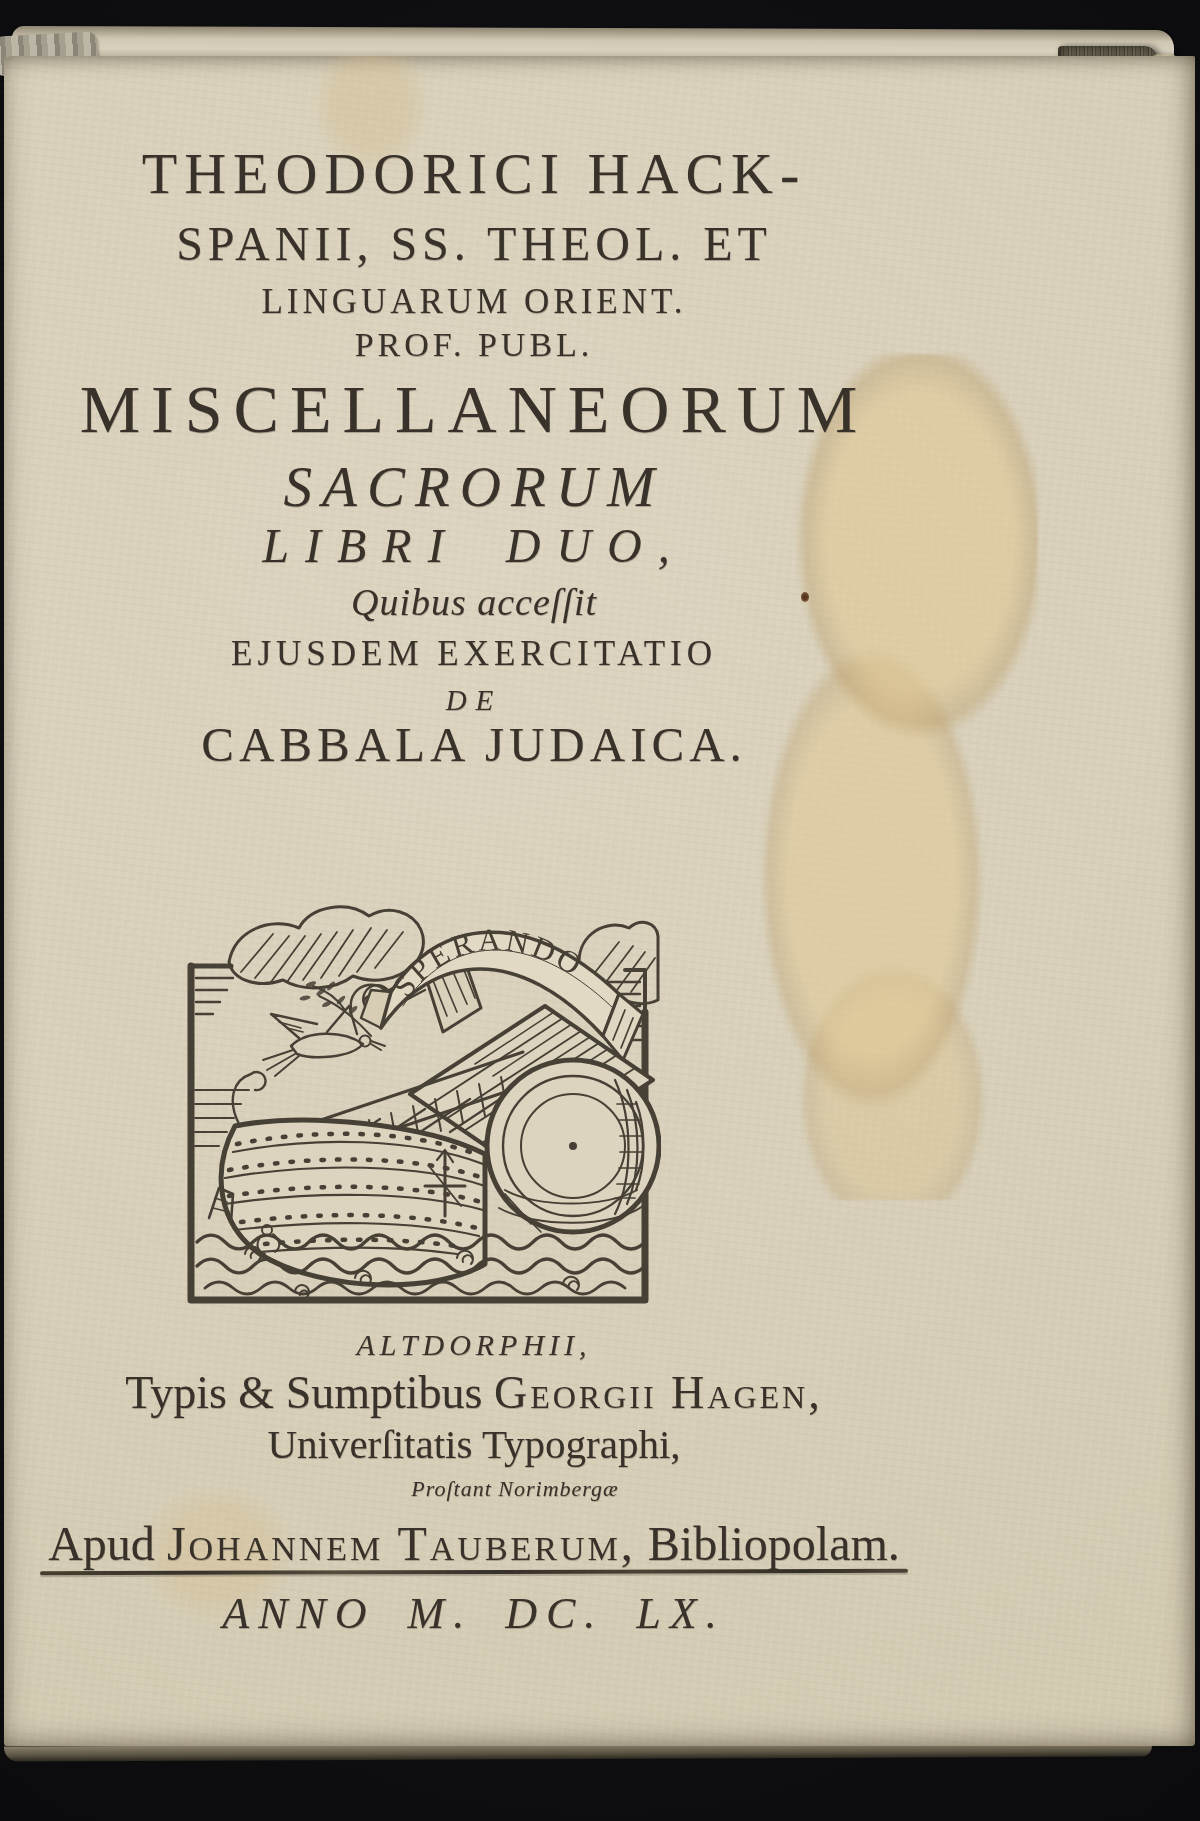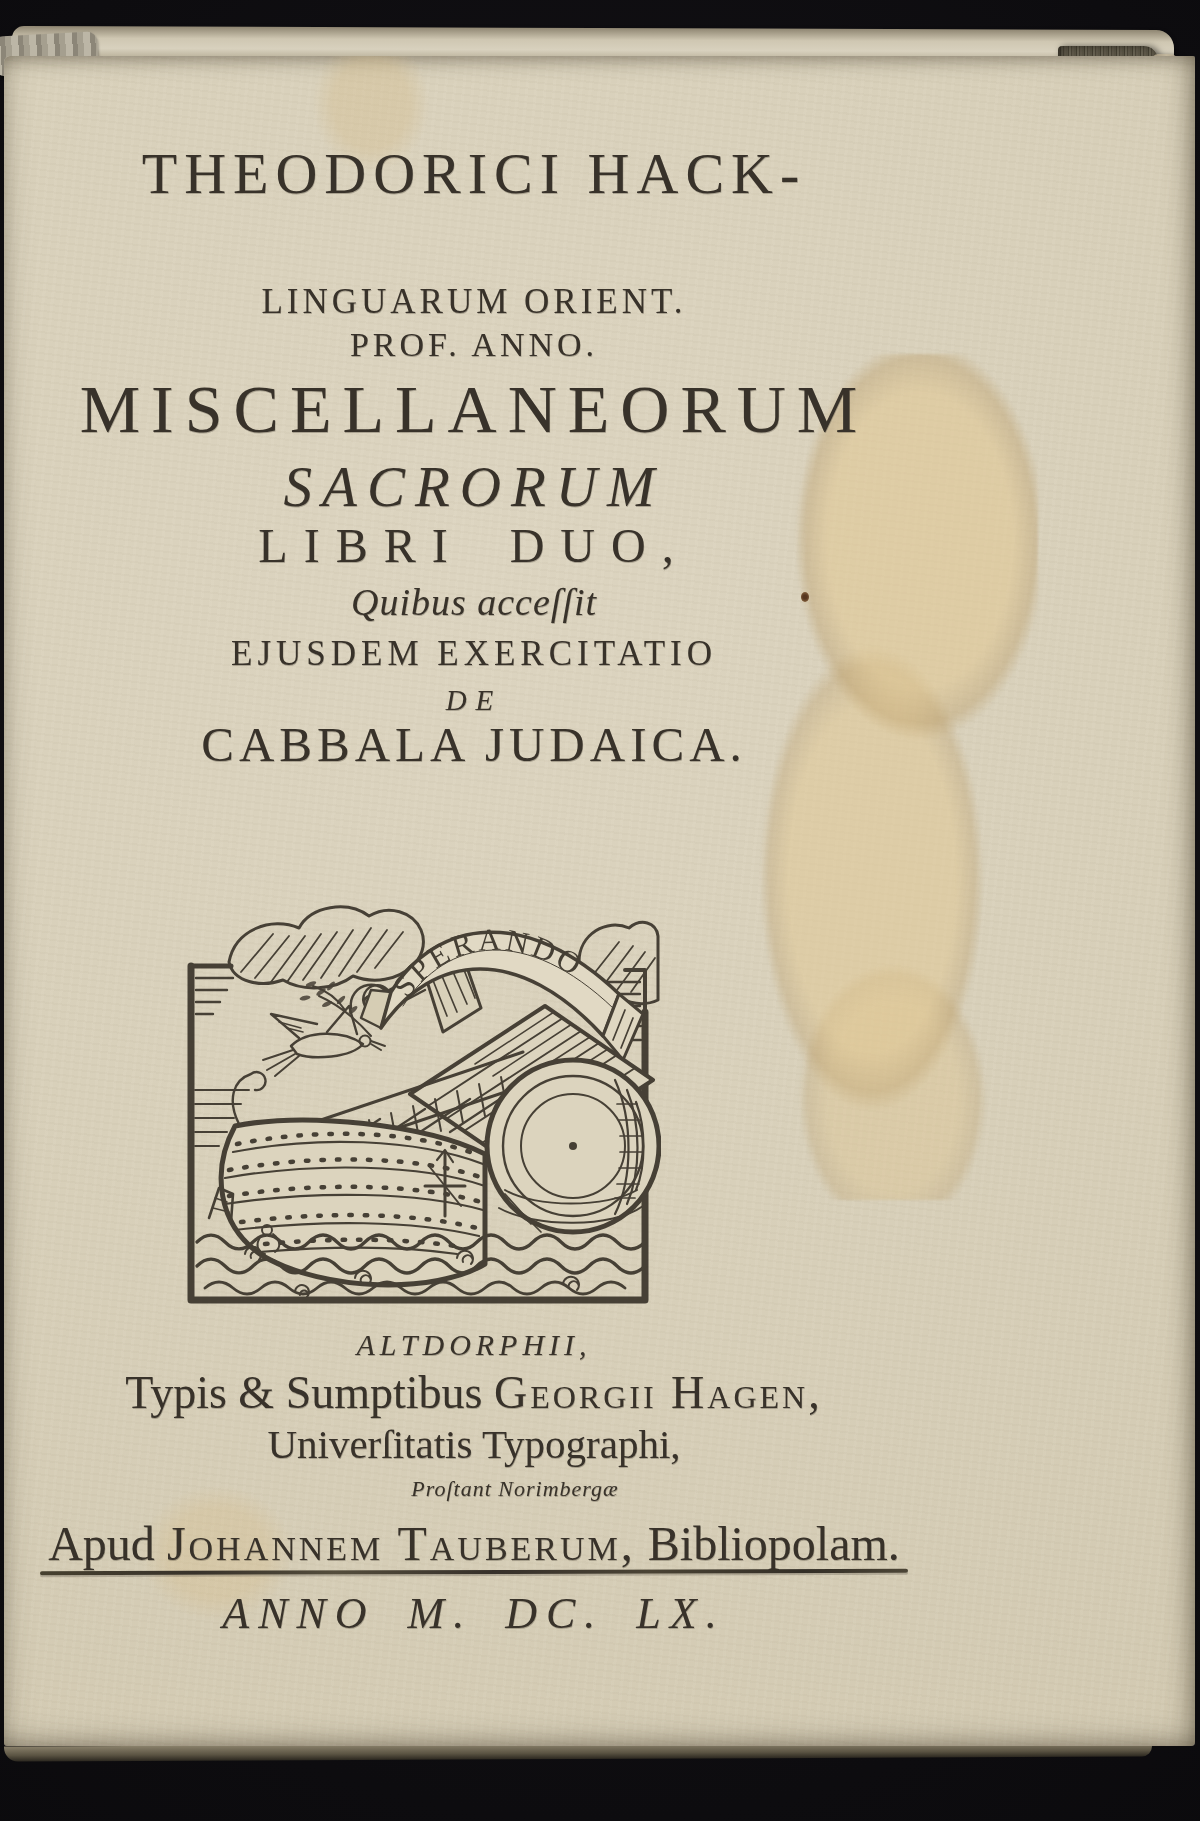--- a/index.html
+++ b/index.html
@@ -79,21 +79,21 @@
   }
   
   .line{position:absolute;left:0;width:940px;text-align:center;color:#38322a;
         white-space:nowrap;text-shadow:.5px .7px 0 rgba(45,38,28,.28);}
   .author-1{top:84px;font-size:58px;letter-spacing:7px;}
   .author-2{top:160px;font-size:48px;letter-spacing:5px;}
   .author-3{top:226px;font-size:35px;letter-spacing:4px;}
   .author-4{top:270px;font-size:34px;letter-spacing:4px;}
   .main-1{top:314px;font-size:68px;letter-spacing:11px;}
   .main-2{top:398px;font-size:57px;letter-spacing:10px;font-style:italic;}
-  .main-3{top:462px;font-size:48px;letter-spacing:16px;word-spacing:18px;}
+  .main-3{top:462px;font-size:48px;letter-spacing:16px;word-spacing:18px;font-style:italic;}
   .sub-intro{top:524px;font-size:38px;font-style:italic;letter-spacing:1px;}
   .sub-1{top:578px;font-size:35px;letter-spacing:5px;}
   .sub-de{top:628px;font-size:29px;font-style:italic;letter-spacing:9px;}
   .sub-2{top:660px;font-size:49px;letter-spacing:5px;}
   .imp-place{top:1272px;font-size:30px;font-style:italic;letter-spacing:5px;}
   .imp-printer{top:1310px;font-size:46px;}
   .imp-role{top:1364px;font-size:41px;}
   .imp-sale{top:1420px;font-size:22px;font-style:italic;letter-spacing:1px;margin-left:41px;}
   .imp-seller{top:1460px;font-size:48px;}
   .imp-year{top:1532px;font-size:44px;letter-spacing:9px;word-spacing:12px;font-style:italic;}
@@ -115,22 +115,23 @@
 <div class="right-cover-edge"></div>
 <div class="bottom-edge"></div>
 
 <div class="page">
   <div class="stain-right"></div>
   <div class="stain-top"></div>
   <div class="stain-imprint"></div>
   <div class="fleck"></div>
 
   <div class="line author-1">THEODORICI HACK-</div>
+  <div class="line author-2">SPANII, SS. THEOL. ET</div>
   <div class="line author-3">LINGUARUM ORIENT.</div>
-  <div class="line author-4">PROF. ANNO.</div>
+  <div class="line author-4">PROF. PUBL.</div>
   <div class="line main-1">MISCELLANEORUM</div>
   <div class="line main-2">SACRORUM</div>
   <div class="line main-3">LIBRI DUO,</div>
   <div class="line sub-intro">Quibus acceſſit</div>
   <div class="line sub-1">EJUSDEM EXERCITATIO</div>
   <div class="line sub-de">DE</div>
   <div class="line sub-2">CABBALA JUDAICA.</div>
 
   <svg class="woodcut" viewBox="0 0 486 514">
     <g stroke="#3c362c" fill="none" stroke-linecap="round" stroke-linejoin="round" opacity="0.93">

